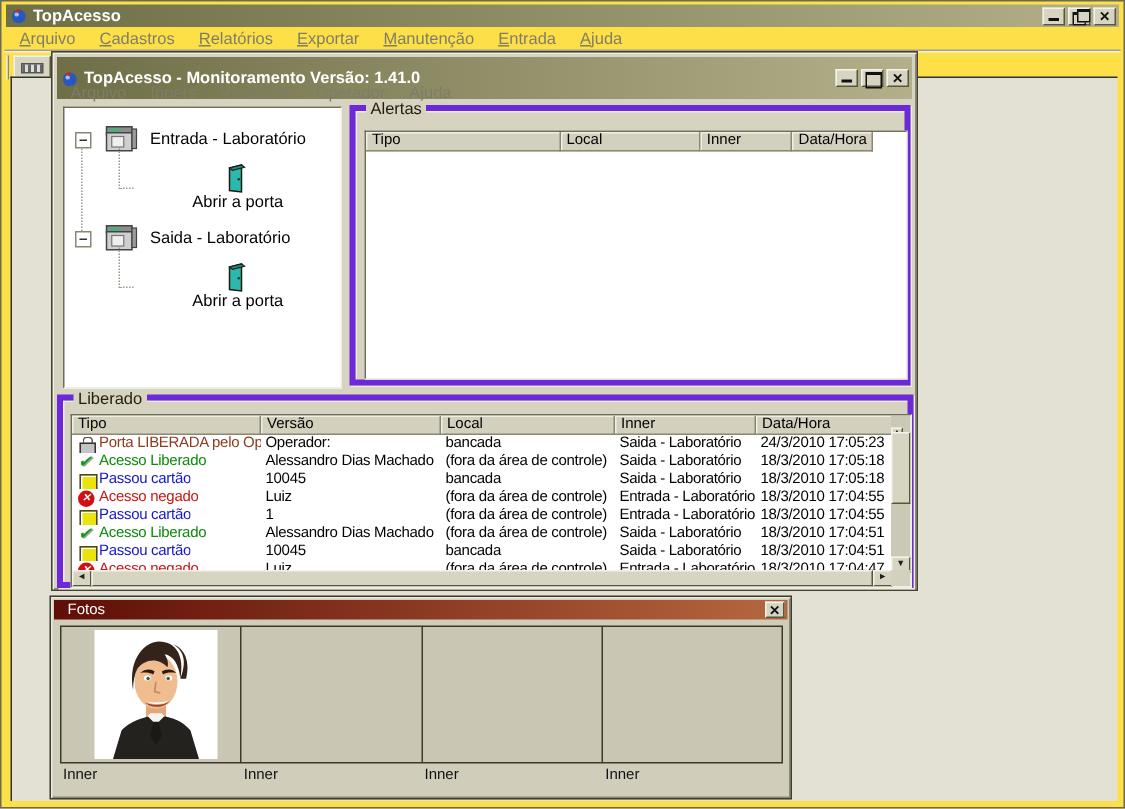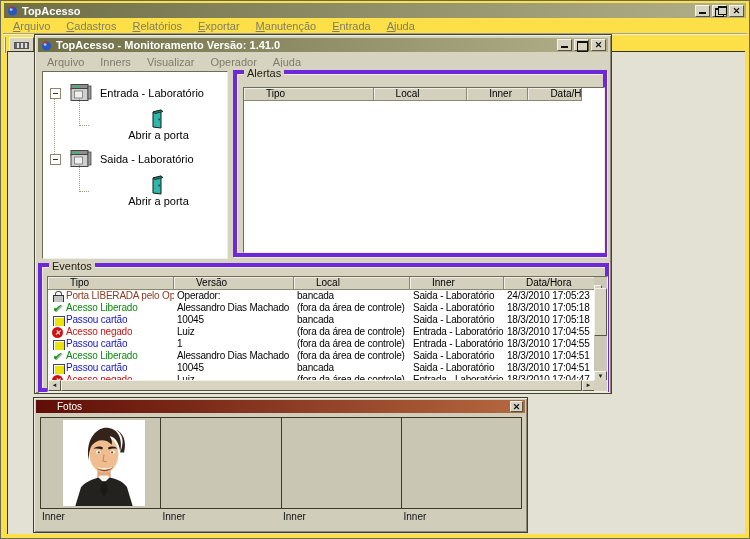--- a/index.html
+++ b/index.html
@@ -43,21 +43,21 @@
   #mdi-client {
     position:absolute; left:6px; top:50px; width:738px; height:483px;
     background:#e3e1d4; border-top:1px solid #33331f; border-left:1px solid #33331f;
   }
   
   #monitor-window {
     position:absolute; left:33px; top:33px; width:578px; height:360px;
     background:#d6d3c1; border:1px solid #44432f;
     box-shadow: inset 1px 1px 0 #f0efe6, inset -1px -1px 0 #8b8974;
   }
-  #monitor-title { left:3px; top:3px; right:3px; height:14px; }
+  #monitor-title { left:3px; top:3px; right:3px; height:28px; }
   #monitor-menu { left:4px; top:20px; height:14px; }
   .app-icon { width:11px; height:11px; flex:0 0 auto; }
   
   #tree-panel {
     position:absolute; left:7px; top:36px; width:186px; height:188px; background:#fff;
     border:1px solid; border-color:#6f6d58 #f0efe6 #f0efe6 #6f6d58; overflow:hidden;
   }
   .tree { position:relative; padding:5px 2px; height:100%; }
   .tree-vline { position:absolute; left:11px; top:18px; height:72px; border-left:1px dotted #9a9a8a; }
   .t-main { display:flex; align-items:center; height:32px; position:relative; }
@@ -82,21 +82,21 @@
   #alerts-group { left:198px; top:35px; width:374px; height:187px; }
   #events-group { left:3px; top:228px; width:571px; height:129px; }
   
   .lv-table { position:absolute; background:#fff; border:1px solid; border-color:#6f6d58 #f0efe6 #f0efe6 #6f6d58; overflow:hidden; }
   #alerts-table { left:6px; top:13px; width:362px; height:166px; }
   #events-table { left:5px; top:9px; width:561px; height:116px; }
   .lv-header { display:flex; height:13px; }
   .hcell {
     background:#d3d0be; border-right:1px solid #8a8873; border-bottom:1px solid #8a8873;
     box-shadow: inset 1px 1px 0 #f0efe6;
-    font-size:10px; color:#000; padding:0 22px; line-height:12px; white-space:nowrap; overflow:hidden; flex:0 0 auto;
+    font-size:10px; color:#000; padding:0 4px; line-height:12px; white-space:nowrap; overflow:hidden; flex:0 0 auto;
   }
   #alerts-table .hcell:nth-child(1){width:36%;} #alerts-table .hcell:nth-child(2){width:26%;}
   #alerts-table .hcell:nth-child(3){width:17%;} #alerts-table .hcell:nth-child(4){width:15%;}
   #alerts-table .hcell:nth-child(5){width:6%;}
   .ev-cols-1{width:126px;} .ev-cols-2{width:120px;} .ev-cols-3{width:116px;} .ev-cols-4{width:94px;} .ev-cols-5{width:92px;}
   #events-body { position:absolute; left:0; top:13px; width:547px; height:92px; overflow:hidden; background:#fff; }
   .ev-row { display:flex; height:12px; line-height:12px; font-size:10px; color:#000; white-space:nowrap; }
   .ev-row .cell { overflow:hidden; flex:0 0 auto; padding-left:3px; letter-spacing:-0.2px; }
   .c-tipo { display:flex; align-items:center; }
   .tlabel { overflow:hidden; white-space:nowrap; }
@@ -124,21 +124,21 @@
   .sb-corner { position:absolute; right:0; bottom:0; width:13px; height:11px; background:#d3d0be; }
   
   #fotos-window {
     position:absolute; left:32px; top:396px; width:495px; height:136px;
     background:#d0cdbb; border:1px solid #3f3e2c;
     box-shadow: inset 1px 1px 0 #eceadf, inset -1px -1px 0 #8b8974;
   }
   #fotos-title {
     position:absolute; left:2px; top:2px; right:2px; height:13px;
     background:linear-gradient(90deg,#5f0d06,#b5683f);
-    color:#fff; font-size:10px; display:flex; align-items:center; padding-left:21px;
+    color:#fff; font-size:10px; display:flex; align-items:center; padding-left:9px;
   }
   #fotos-title .wbtn { width:13px; height:11px; }
   #fotos-strip { position:absolute; left:6px; top:19px; width:482px; height:92px; border:1px solid #3c3b2a; display:flex; background:#c9c6b4; }
   .foto-cell { flex:1 1 0; border-right:1px solid #3c3b2a; position:relative; }
   .foto-cell:last-child { border-right:none; }
   .photo { display:block; width:82px; height:86px; background:#fff; margin:2px auto 0 22px; }
   #fotos-labels { position:absolute; left:6px; top:113px; width:482px; display:flex; }
   #fotos-labels span { flex:1 1 0; font-size:10px; color:#111; padding-left:2px; }
 </style>
 </head>
@@ -259,21 +259,21 @@
 
         <span class="hcell">Tipo</span>
             <span class="hcell">Local</span>
             <span class="hcell">Inner</span>
             <span class="hcell">Data/Hora</span>
           </div>
       </div>
     </div>
 
     <div class="groupbox" id="events-group">
-      <span class="gb-label">Eventos</span>
+      <span class="gb-label">Liberado</span>
       <div class="lv-table" id="events-table">
         <div class="lv-header">
           <span class="hcell ev-cols-1">Tipo</span>
           <span class="hcell ev-cols-2">Versão</span>
           <span class="hcell ev-cols-3">Local</span>
           <span class="hcell ev-cols-4">Inner</span>
           <span class="hcell ev-cols-5">Data/Hora</span>
         </div>
         <div id="events-body">
 

